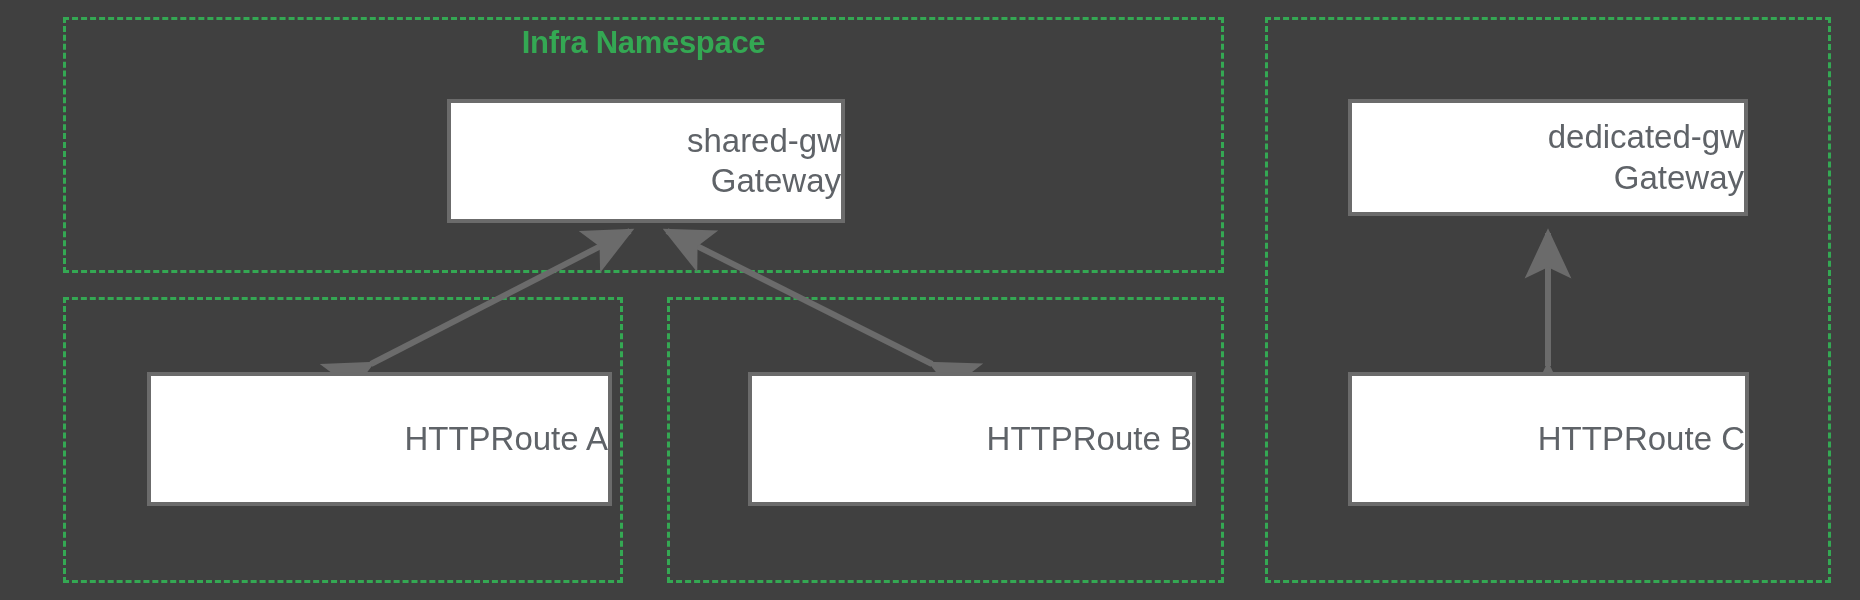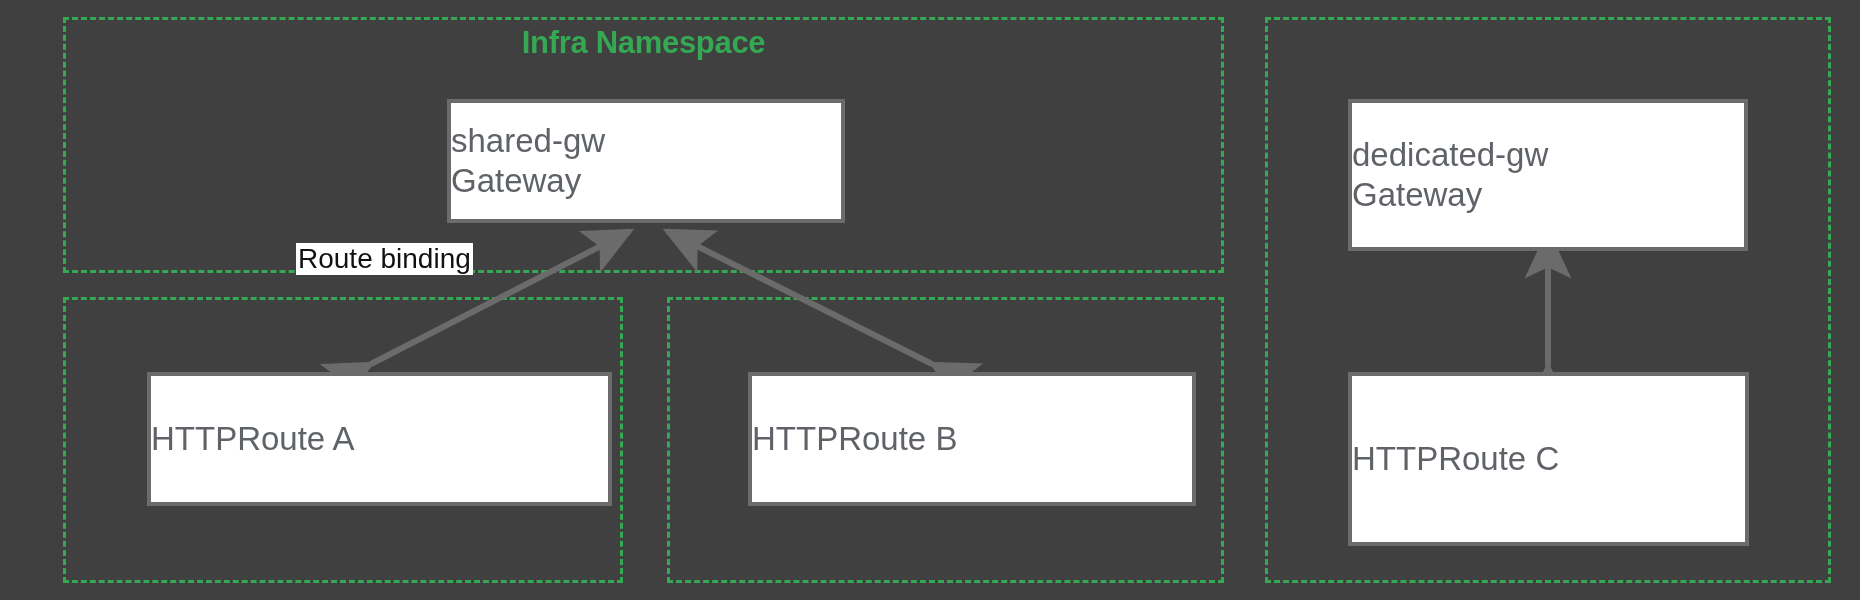--- a/index.html
+++ b/index.html
@@ -38,21 +38,21 @@
     font-family: "Liberation Sans", sans-serif;
     white-space: nowrap;
     letter-spacing: -0.3px;
   }
   .node-box {
     position: absolute;
     box-sizing: border-box;
     border: 4px solid #6b6b6b;
     background: #ffffff;
     display: flex;
-    align-items: flex-start;
+    align-items: flex-end;
     justify-content: center;
     flex-direction: column;
     color: #5f6368;
     font-size: 33px;
     font-family: "Liberation Sans", sans-serif;
     line-height: 1.22;
     text-align: center;
   }
   .node-line {
     display: block;
@@ -100,32 +100,31 @@
 
   <div class="ns-label" style="left:667px; top:448px; width:557px; text-align:center;">Namespace B</div>
 
   <div class="ns-label" style="left:1265px; top:448px; width:566px; text-align:center;">Namespace C</div>
 
   <div class="node-box" style="left:447px; top:99px; width:398px; height:124px;">
     <span class="node-line">shared-gw</span>
     <span class="node-line">Gateway</span>
   </div>
 
-  <div class="node-box" style="left:1348px; top:99px; width:400px; height:152px;">
+  <div class="node-box" style="left:1348px; top:99px; width:400px; height:117px;">
     <span class="node-line">dedicated-gw</span>
     <span class="node-line">Gateway</span>
   </div>
 
   <div class="node-box" style="left:147px; top:372px; width:465px; height:134px;">
     <span class="node-line">HTTPRoute A</span>
   </div>
 
   <div class="node-box" style="left:748px; top:372px; width:448px; height:134px;">
     <span class="node-line">HTTPRoute B</span>
   </div>
 
-  <div class="node-box" style="left:1348px; top:372px; width:401px; height:174px;">
+  <div class="node-box" style="left:1348px; top:372px; width:401px; height:134px;">
     <span class="node-line">HTTPRoute C</span>
   </div>
 
-  <div class="edge-label" style="left:296px; top:243px;">Route binding</div>
 
 </div>
 
 </body></html>

